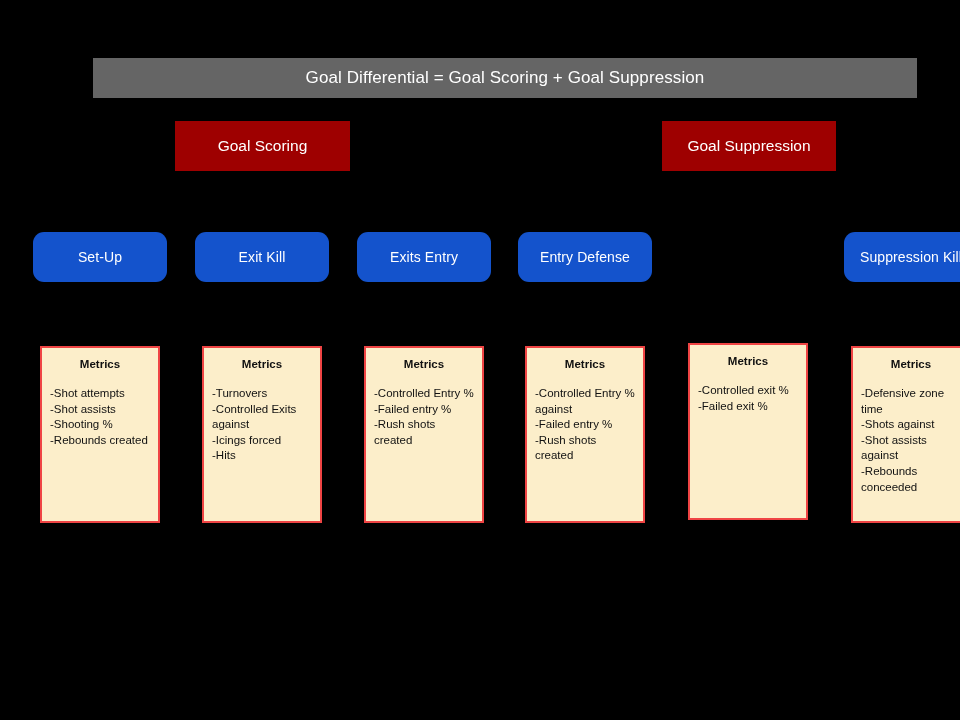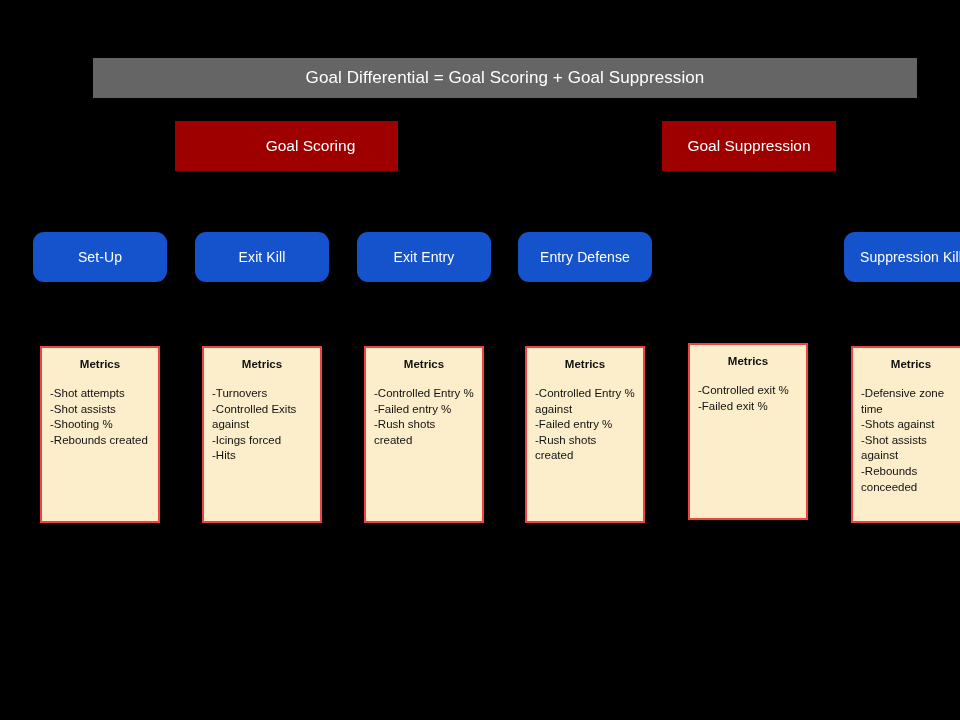--- a/index.html
+++ b/index.html
@@ -54,21 +54,21 @@
     display: flex;
     align-items: center;
     justify-content: center;
   }
   .pillar-box .pillar-label {
     color: #ffffff;
     font-size: 15.5px;
     font-weight: 400;
     white-space: nowrap;
   }
-  .pillar-scoring { left: 150px; width: 175px; padding-left: 48px; }
+  .pillar-scoring { left: 150px; width: 175px; }
   .pillar-suppression { left: 637px; width: 174px; }
 
   
   .cat-box {
     position: absolute;
     top: 232px;
     width: 134px;
     height: 50px;
     background: #1453CC;
     border-radius: 11px;
@@ -138,21 +138,21 @@
     <span class="pillar-label">Goal Suppression</span>
   </div>
 
   <div class="cat-box cat-0">
     <span class="cat-label">Set-Up</span>
   </div>
   <div class="cat-box cat-1">
     <span class="cat-label">Exit Kill</span>
   </div>
   <div class="cat-box cat-2">
-    <span class="cat-label">Exit Entry</span>
+    <span class="cat-label">Exits Entry</span>
   </div>
   <div class="cat-box cat-3">
     <span class="cat-label">Entry Defense</span>
   </div>
   <div class="cat-box cat-5">
     <span class="cat-label">Suppression Kill</span>
   </div>
 
   <div class="metrics-card card-0">
     <span class="metrics-title">Metrics</span>

